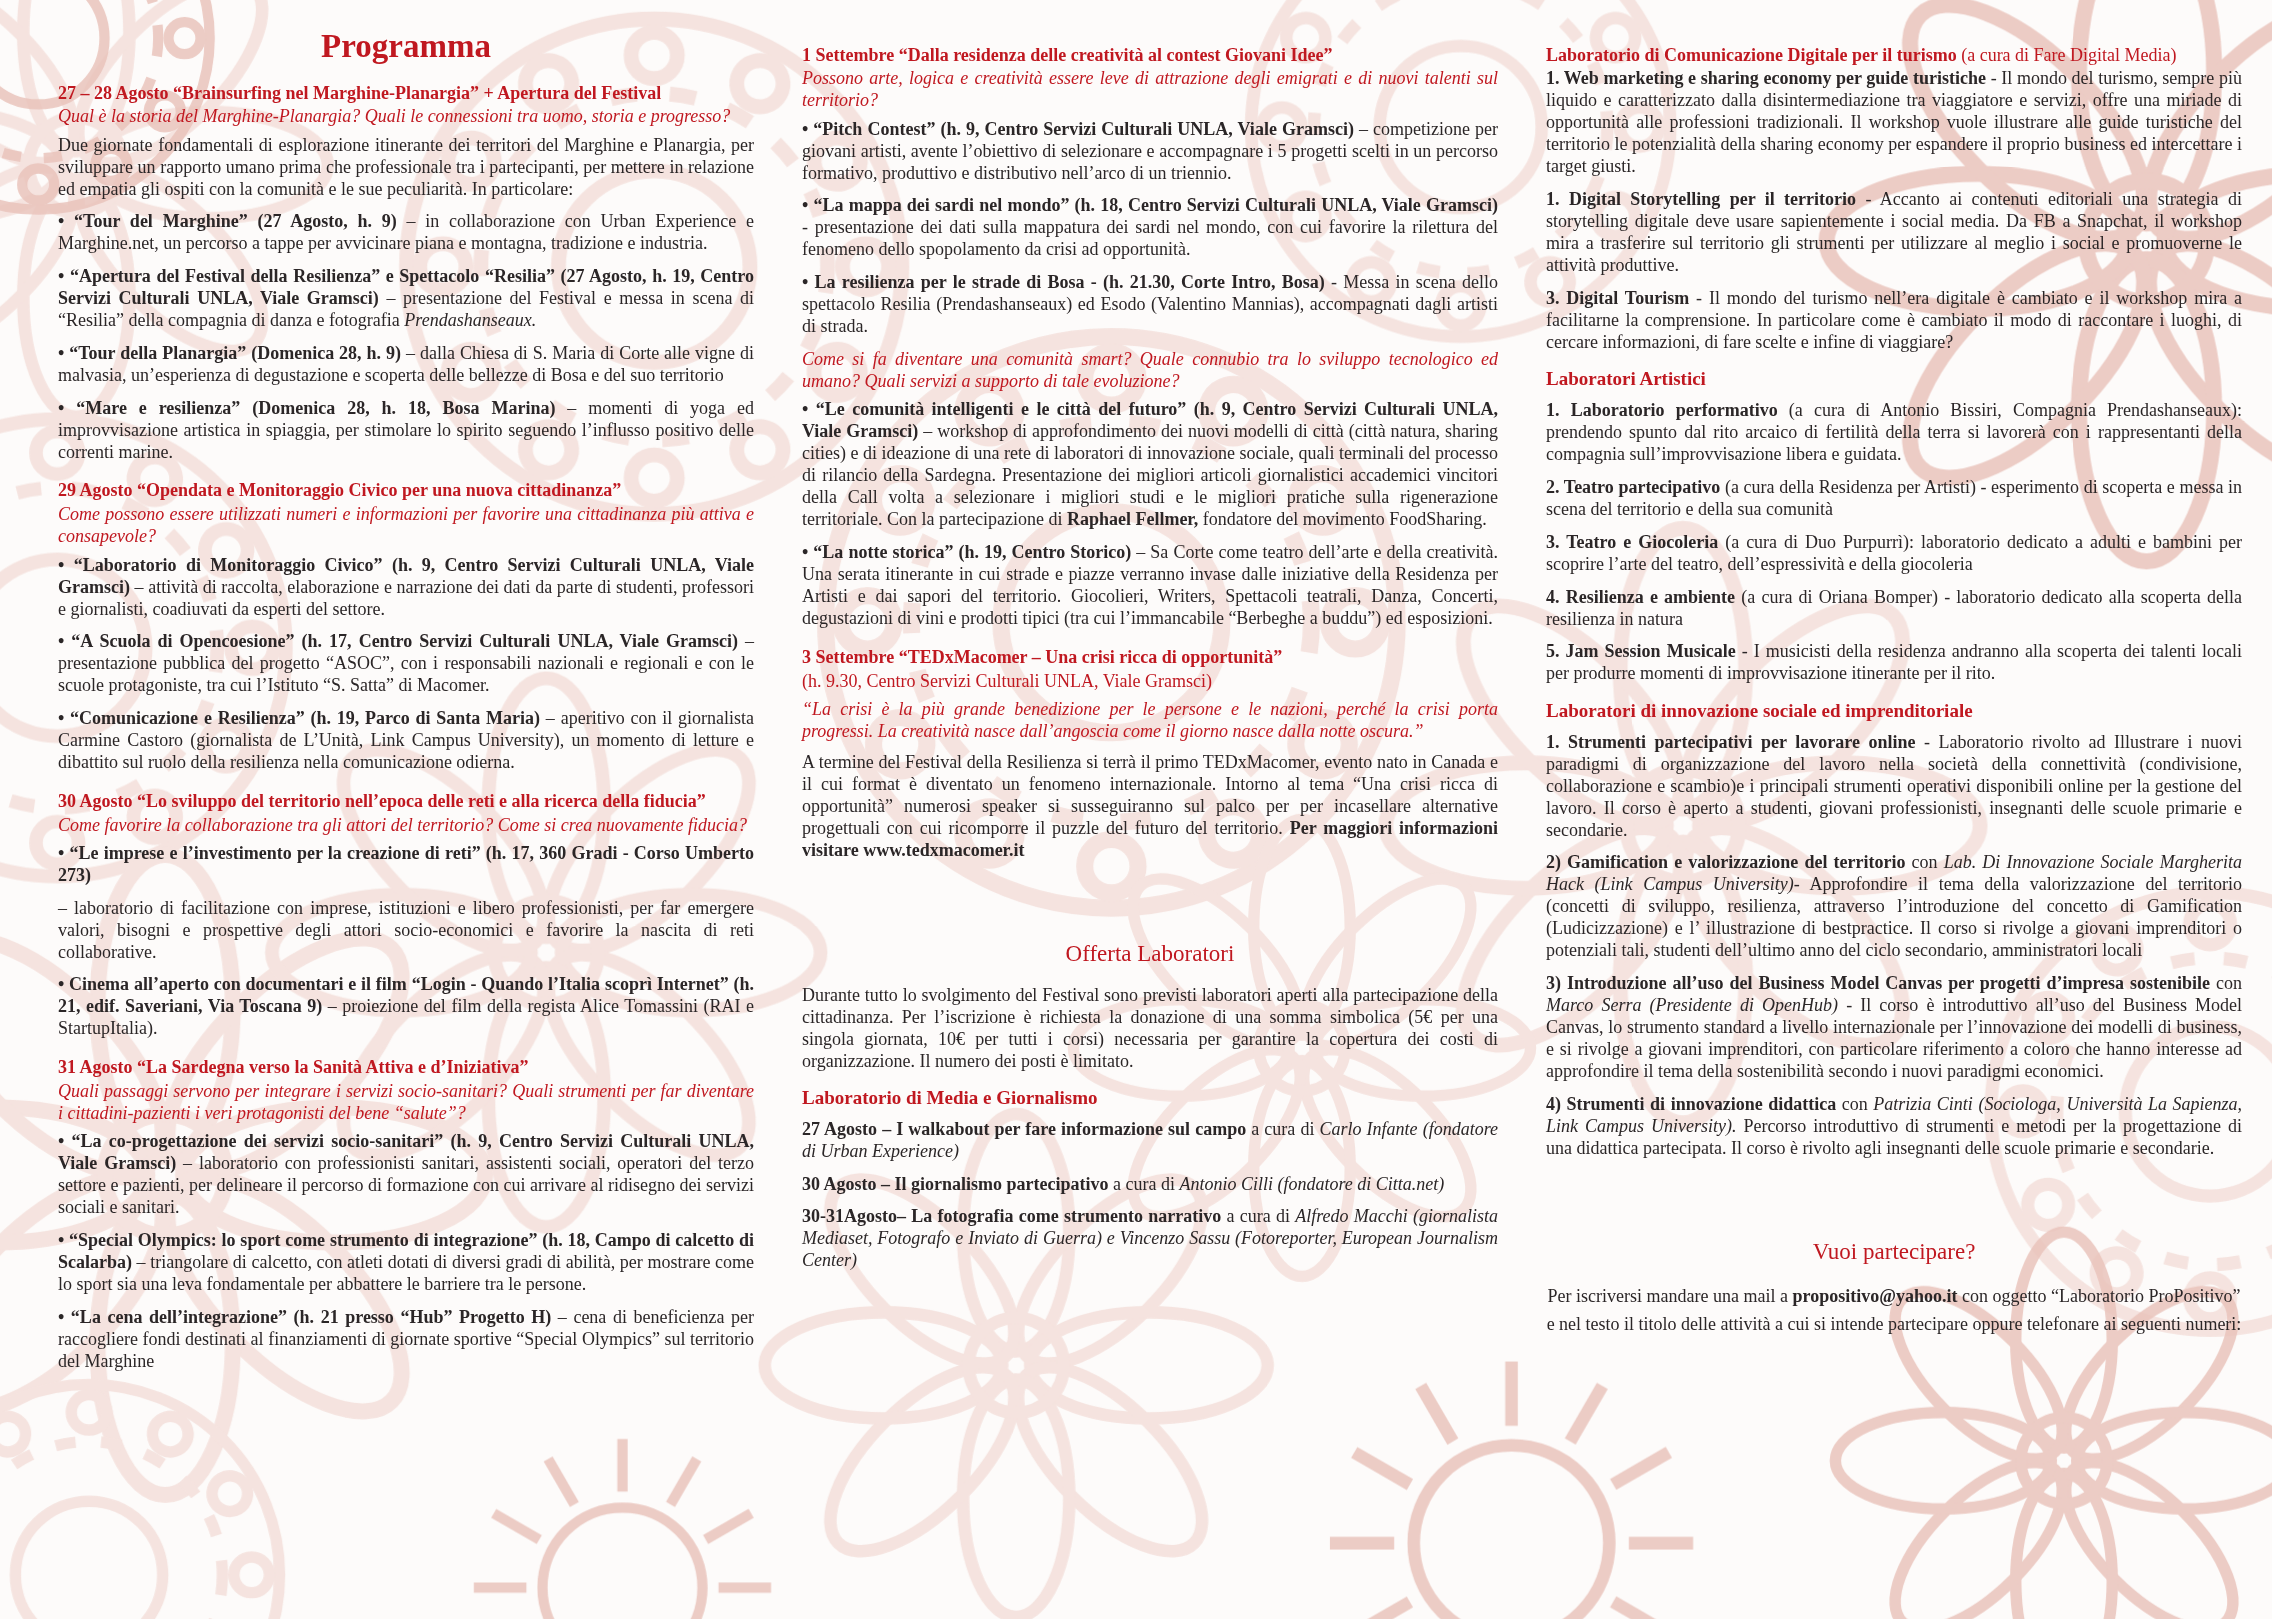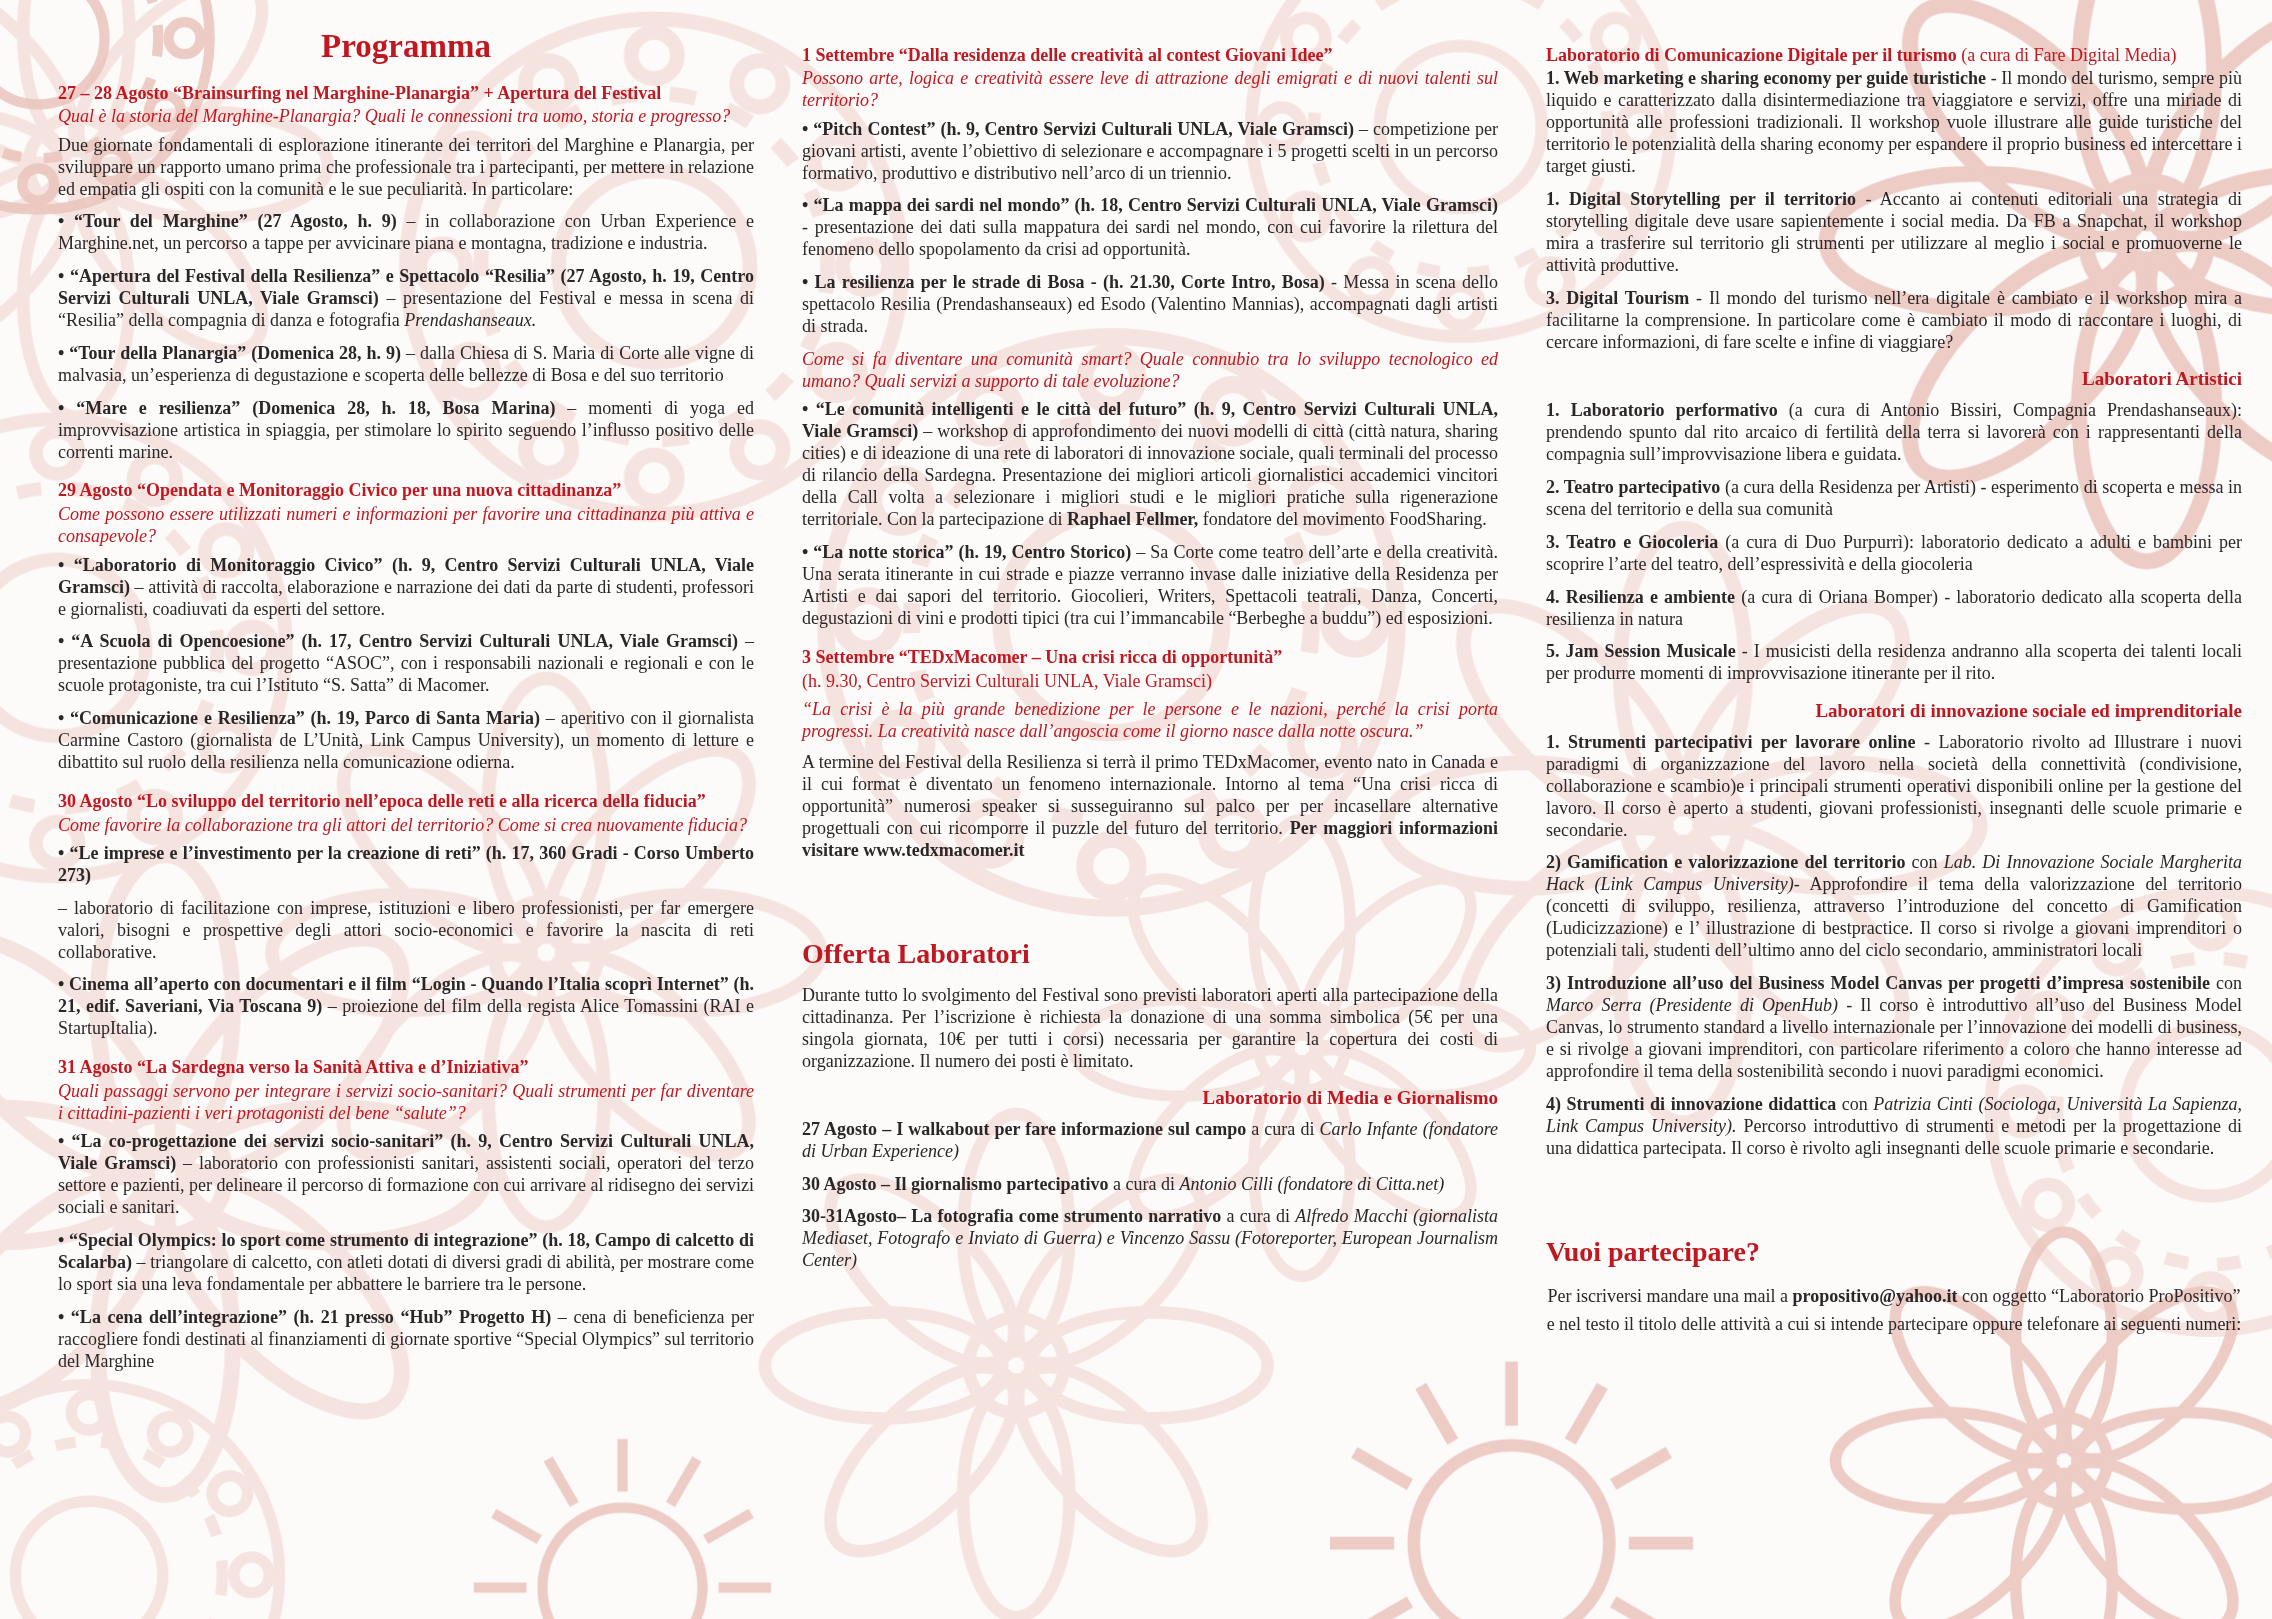--- a/index.html
+++ b/index.html
@@ -31,26 +31,26 @@
     display:flex;gap:48px;
     padding:27px 25.4px 0 58px;
   }
   .col{flex:0 0 696px;width:696px;}
   h1,h2,h3,h4,p{margin:0;padding:0;font-size:inherit;line-height:inherit;}
   .main-title{
     color:var(--red);font-weight:700;text-align:center;
     font-size:33px;line-height:38px;margin:0 0 3.8px;
   }
   .center-title{
-    color:var(--red);font-weight:700;
-    font-size:28px;line-height:34px;margin:76px 0 12.7px;
+    color:var(--red);font-weight:400;text-align:center;
+    font-size:23px;line-height:34px;margin:76px 0 12.7px;
   }
   .heading{color:var(--red);font-weight:700;margin:16.5px 0 1.9px;text-align:left;}
   .subheading{
-    color:var(--red);font-weight:700;text-align:right;
+    color:var(--red);font-weight:700;text-align:left;
     font-size:19px;margin:15.2px 0 9px;
   }
   .question{color:var(--red);font-style:italic;margin:0 0 6.3px;text-align:justify;}
   .red-plain{color:var(--red);margin:0 0 6.3px;}
   .quote{color:var(--red);font-style:italic;margin:0 0 9px;text-align:justify;}
   .para{text-align:justify;margin:0 0 10.8px;}
   .para-center{text-align:center;margin:0 0 3.8px;line-height:28px;}
   .w-b{font-weight:700;}
   .w-n{font-weight:400;}
   .st-i{font-style:italic;}

